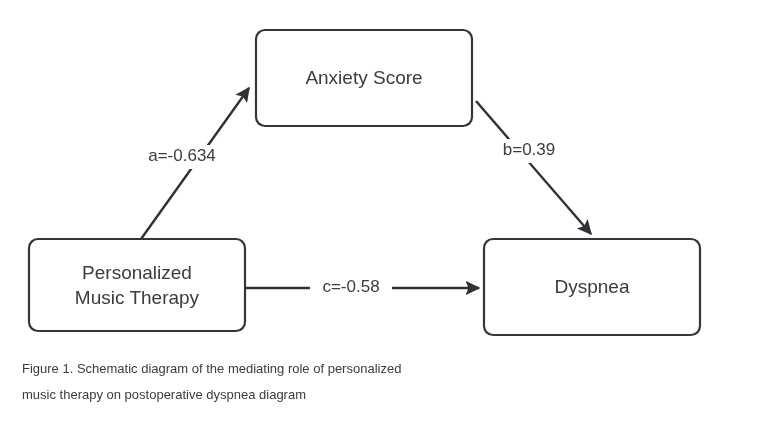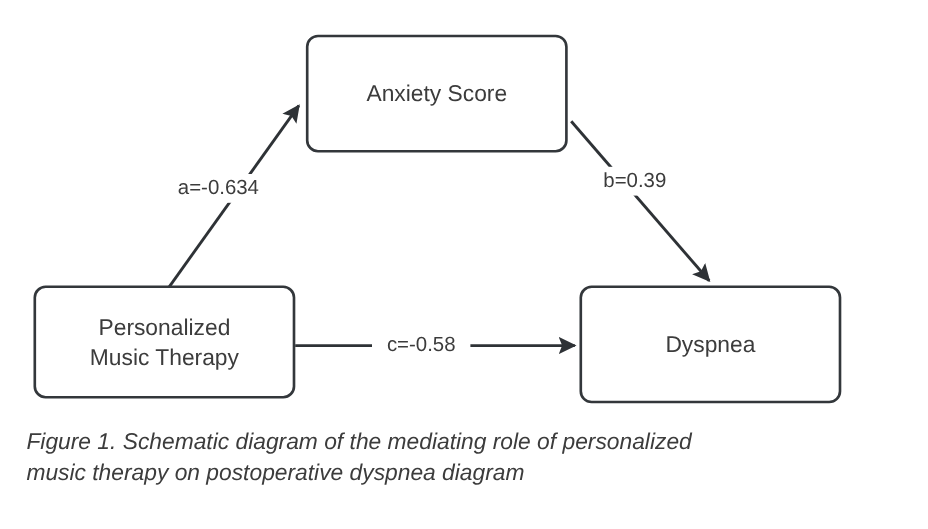--- a/index.html
+++ b/index.html
@@ -53,24 +53,23 @@
     dominant-baseline: middle;
   }
   .label-bg {
     fill: #ffffff;
   }
   #caption {
     position: absolute;
     left: 22px;
     top: 356px;
     width: 600px;
-    font-size: 19px;
+    font-size: 13px;
     line-height: 26px;
     color: #3c3c3c;
-    font-style: italic;
   }
   .caption-line {
     display: block;
     white-space: nowrap;
   }
 </style>
 </head>
 <body>
 
 <div id="figure-root">

